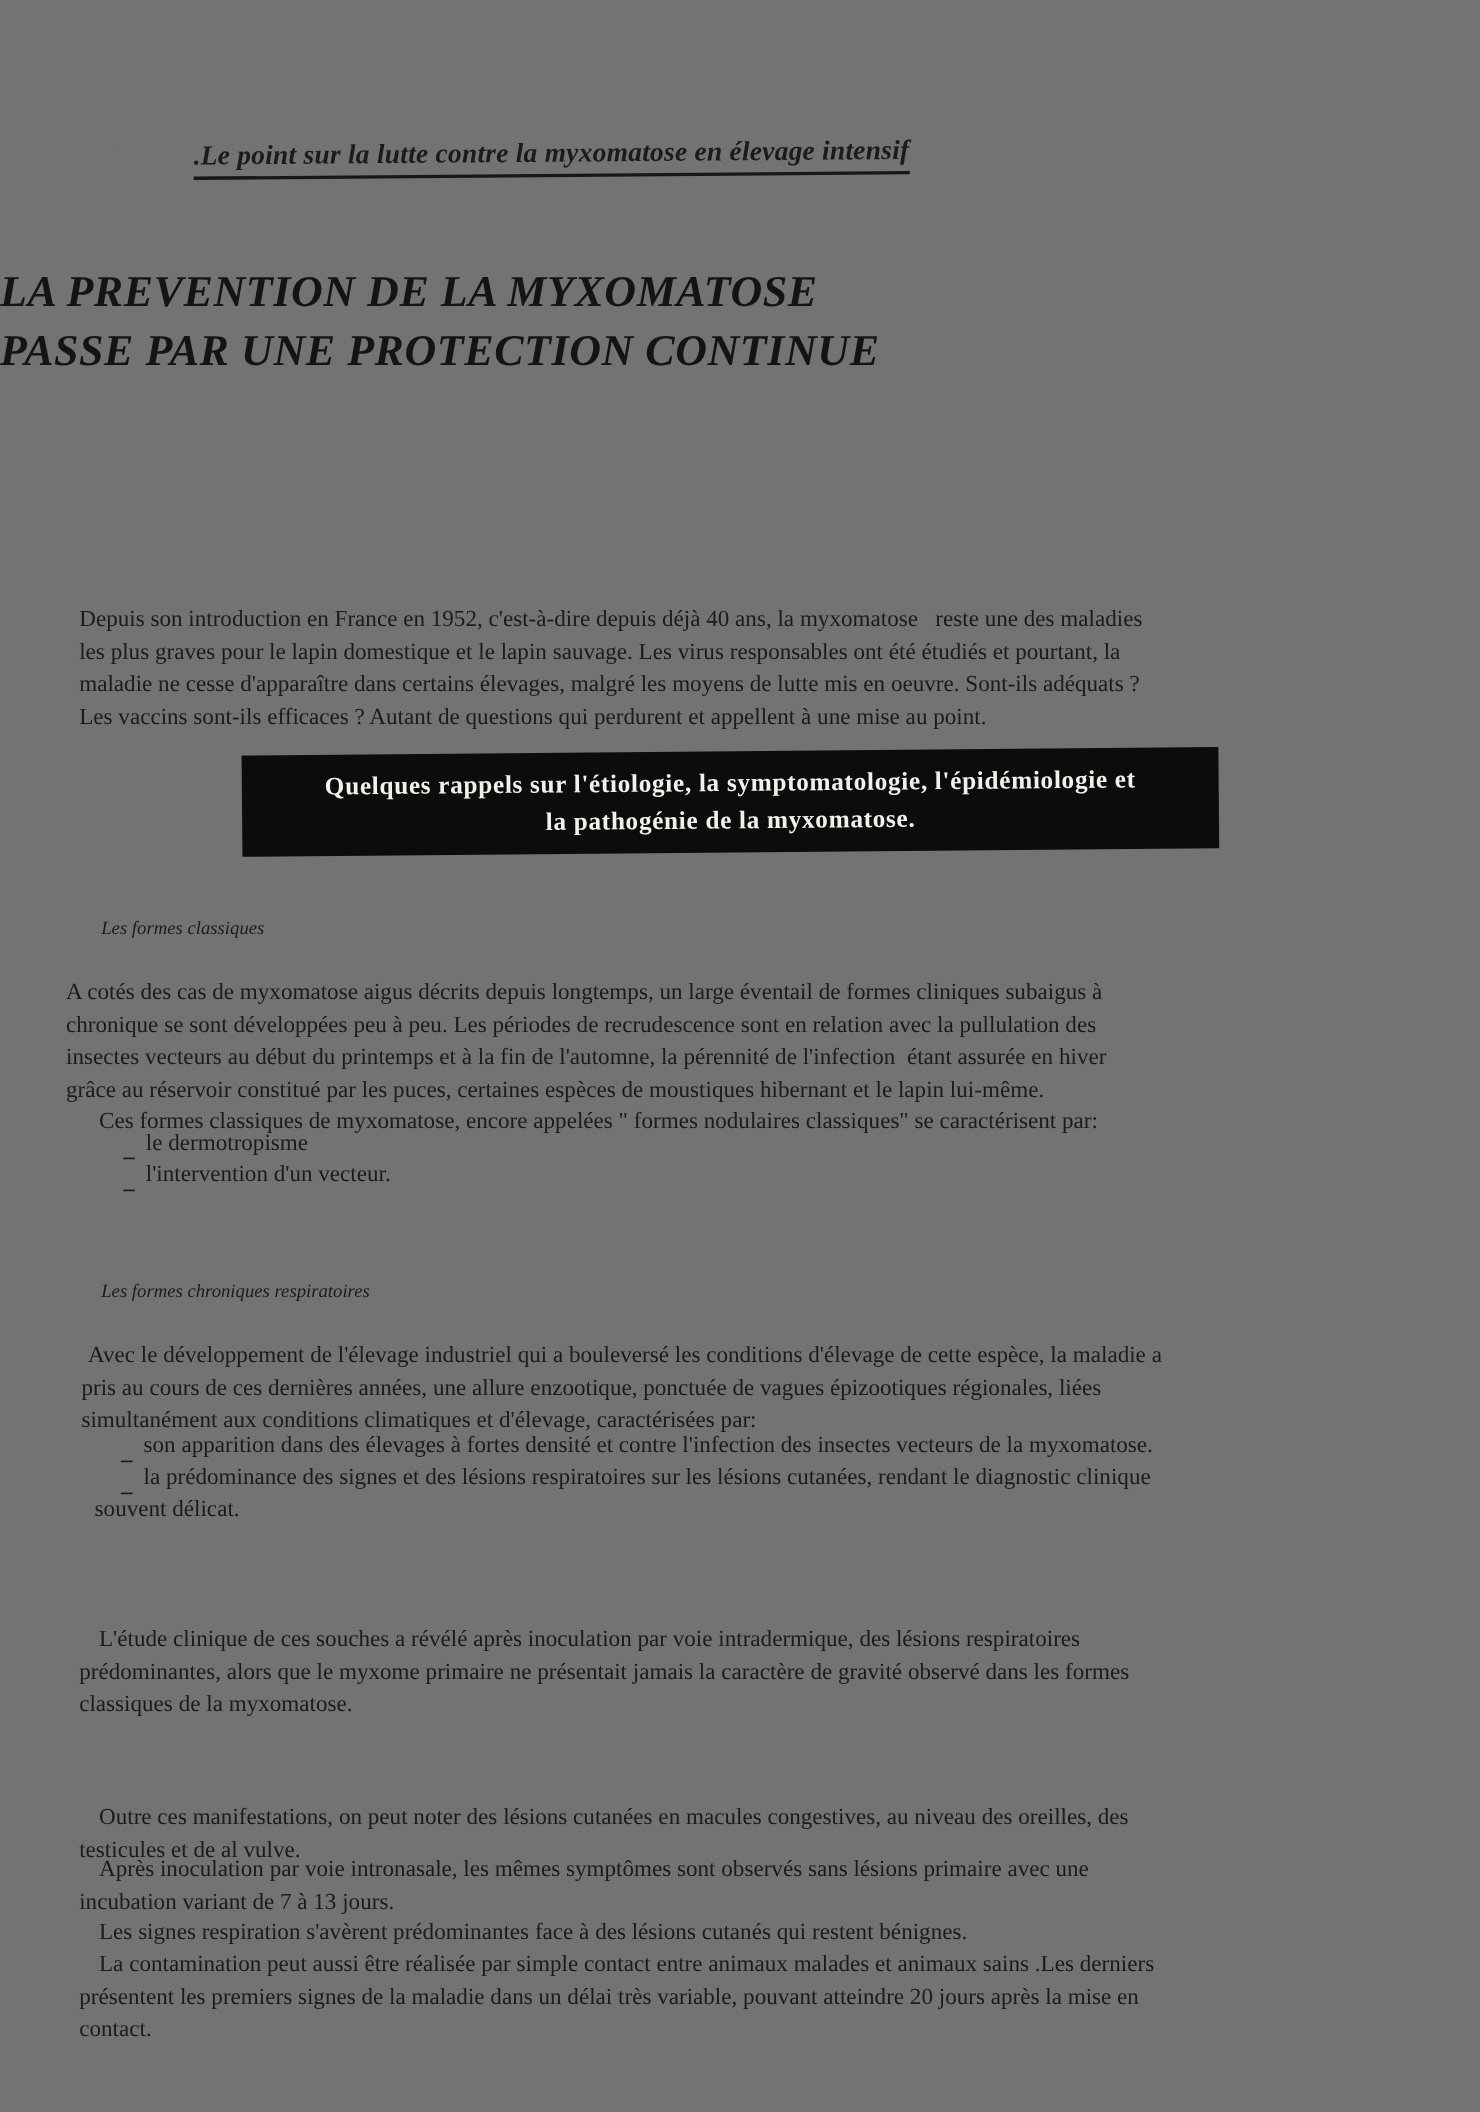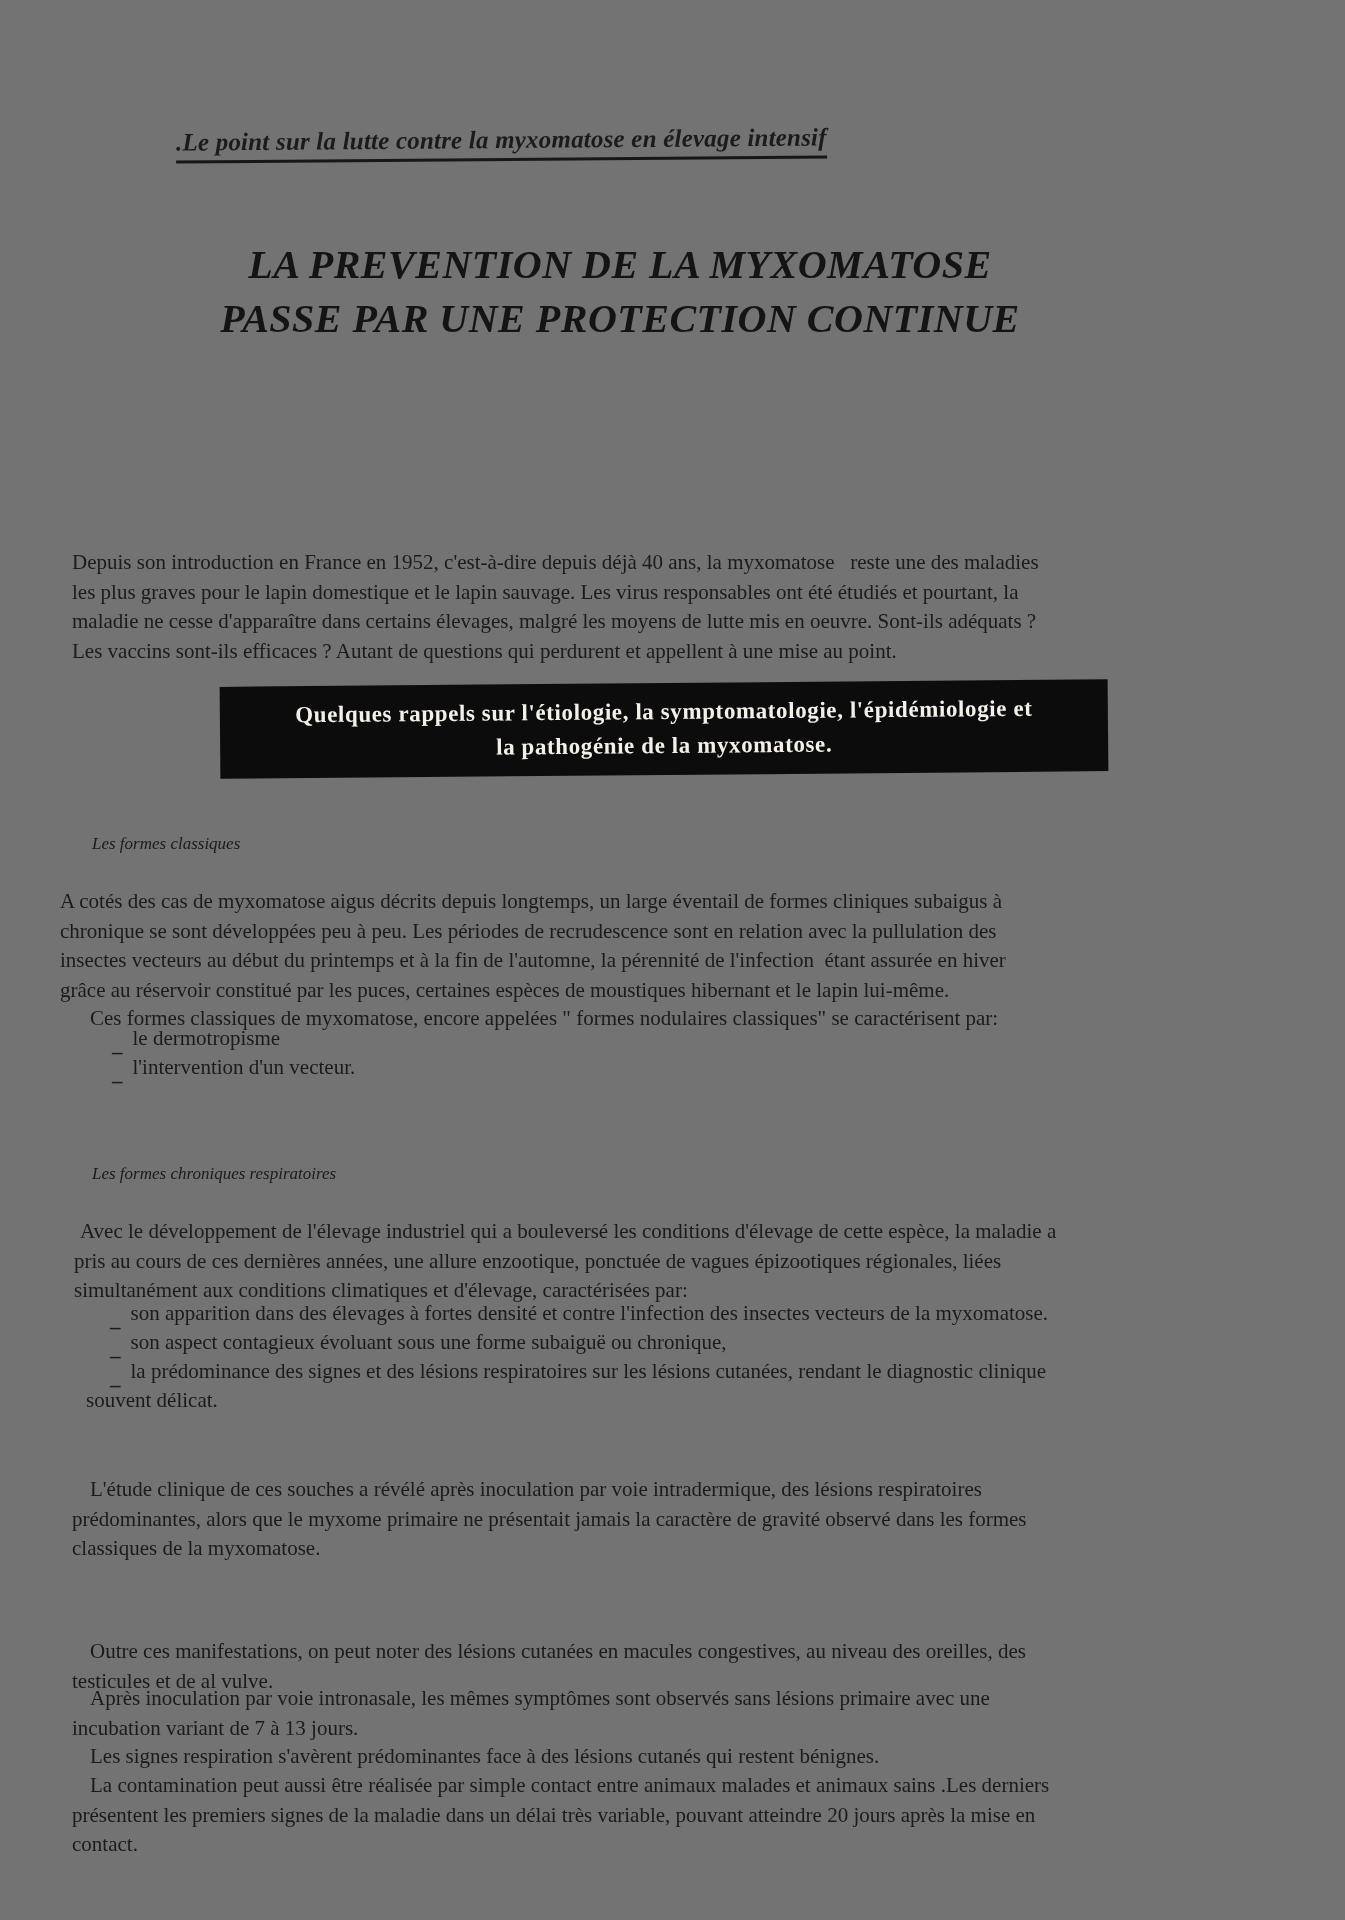--- a/index.html
+++ b/index.html
@@ -31,21 +31,21 @@
     transform: rotate(-0.45deg);
     white-space: nowrap;
   }
 
   
   .main-title {
     position: absolute;
     left: 0;
     top: 238px;
     width: 1240px;
-    text-align: center;
+    text-align: left;
     font-size: 40px;
     line-height: 54px;
     font-weight: bold;
     font-style: italic;
     letter-spacing: 0.5px;
     color: #141416;
   }
 
   
   .para {
@@ -173,23 +173,20 @@
 
   <div class="section-heading h-chroniques">Les formes chroniques respiratoires</div>
 
   <p class="para p-chroniques-1">Avec le développement de l'élevage industriel qui a bouleversé les conditions d'élevage de cette espèce, la maladie a pris au cours de ces dernières années, une allure enzootique, ponctuée de vagues épizootiques régionales, liées simultanément aux conditions climatiques et d'élevage, caractérisées par:</p>
 
   <ul class="bullets bullets-chroniques">
     <li>
       <span class="bullet-dash">_</span><span>son apparition dans des élevages à fortes densité et   contre l'infection des insectes vecteurs de la myxomatose.</span>
     </li>
     <li>
-      <span class="bullet-dash">_</span><span>son aspect contagieux évoluant sous une forme subaiguë ou chronique,</span>
-    </li>
-    <li>
       <span class="bullet-dash">_</span><span>la prédominance des signes et des lésions respiratoires sur les lésions cutanées, rendant le diagnostic clinique souvent délicat.</span>
     </li>
   </ul>
 
   <p class="para p-etude">L'étude clinique de ces souches a révélé après inoculation par voie intradermique, des lésions respiratoires prédominantes, alors que le myxome primaire ne présentait jamais la caractère de gravité observé dans les formes classiques de la myxomatose.</p>
 
   <p class="para p-outre">Outre ces manifestations, on peut noter des lésions cutanées en macules congestives, au niveau des oreilles, des testicules et de al vulve.</p>
 
   <p class="para p-apres">Après inoculation par voie intronasale, les mêmes symptômes sont observés sans lésions primaire avec une incubation variant de 7 à 13 jours.</p>
 

